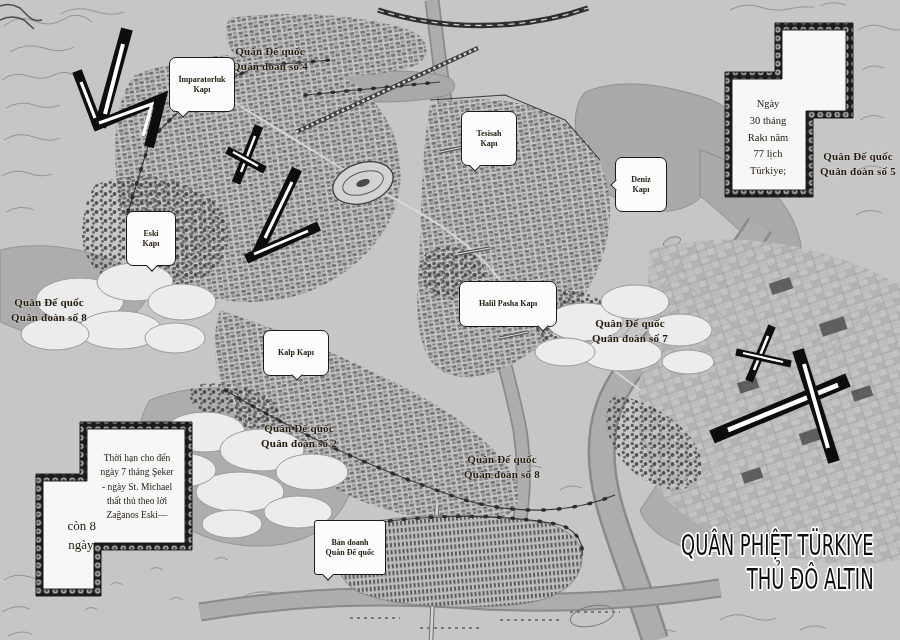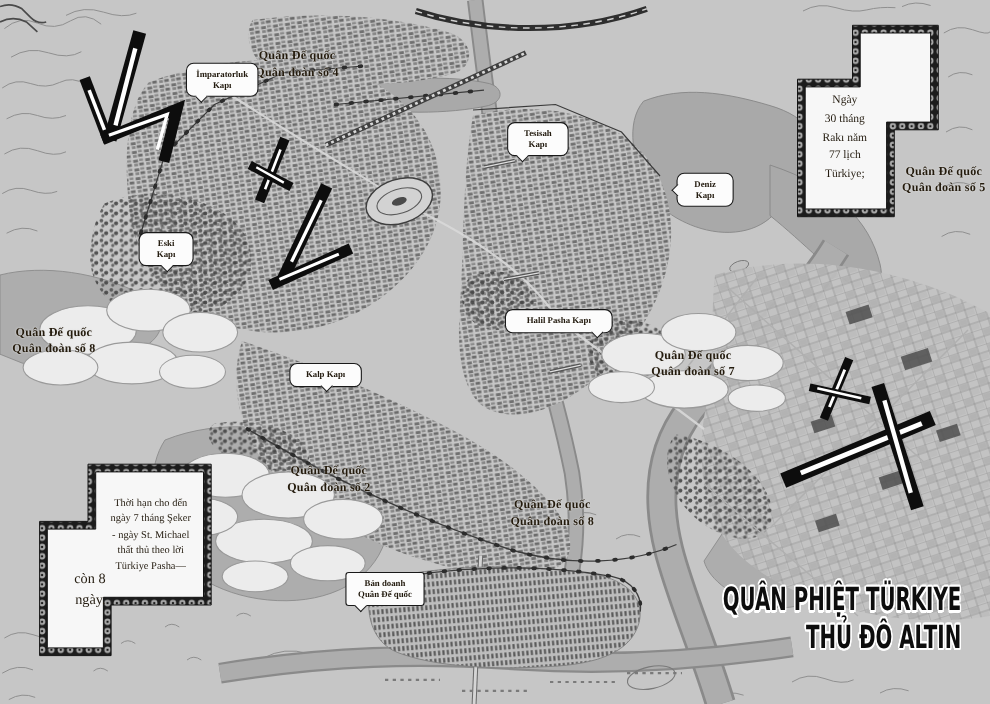--- a/index.html
+++ b/index.html
@@ -3,21 +3,21 @@
 <meta charset="utf-8">
 <style>
   html,body{margin:0;padding:0;background:#888;}
   #stage{position:relative;width:900px;height:640px;overflow:hidden;background:#c6c6c6;
          font-family:"Liberation Serif","DejaVu Serif",serif;}
   #map-art{position:absolute;left:0;top:0;z-index:0;}
 
   
   .gate{position:absolute;background:#fcfcfc;border:1.4px solid #1a1a1a;border-radius:7px;
         color:#221a0e;font:700 8px/1.2 "Liberation Serif","DejaVu Serif",serif;
-        text-align:center;padding:5px 3px;z-index:30;}
+        text-align:center;padding:17px 3px;z-index:30;}
   .gate .ln{display:block;white-space:nowrap;}
   .tail{position:absolute;width:7px;height:7px;background:#fcfcfc;transform:rotate(45deg);}
   .tail.b{bottom:-4.4px;left:50%;margin-left:-3.5px;border-right:1.4px solid #1a1a1a;border-bottom:1.4px solid #1a1a1a;}
   .tail.bl{bottom:-4.4px;left:9px;border-right:1.4px solid #1a1a1a;border-bottom:1.4px solid #1a1a1a;}
   .tail.br{bottom:-4.4px;right:9px;border-right:1.4px solid #1a1a1a;border-bottom:1.4px solid #1a1a1a;}
   .tail.l{left:-4.4px;top:50%;margin-top:-3.5px;border-left:1.4px solid #1a1a1a;border-bottom:1.4px solid #1a1a1a;}
 
   #gate-imparatorluk{left:169px;top:57px;width:58px;}
   #gate-tesisah{left:461px;top:111px;width:48px;text-align:center;}
   #gate-deniz{left:615px;top:157px;width:44px;}
@@ -38,27 +38,27 @@
   #army-2{left:229px;top:421px;}
   #army-1{left:432px;top:452px;}
   #army-3{left:262px;top:563px;width:220px;font-size:13.5px;
           text-shadow:-1px -1px 0 #e9e9e9,1px -1px 0 #e9e9e9,-1px 1px 0 #e9e9e9,1px 1px 0 #e9e9e9,0 0 3px #e9e9e9;}
 
   
   .boxtext{position:absolute;color:#241c10;font:400 9.5px/1.5 "Liberation Serif","DejaVu Serif",serif;
            text-align:center;z-index:35;}
   .boxtext .ln{display:block;white-space:nowrap;}
   #text-date-right{left:780px;top:34px;width:68px;}
-  #text-date-left{left:729px;top:84px;width:78px;font-size:10.5px;line-height:1.6;}
+  #text-date-left{left:729px;top:96px;width:78px;font-size:10.5px;line-height:1.6;}
   #text-deadline{left:90px;top:451px;width:94px;}
   #text-countdown{left:52px;top:517px;width:44px;font-size:13px;line-height:1.45;text-align:right;}
 
   
   #page-title{position:absolute;right:26px;top:528px;text-align:right;z-index:40;color:#0d0d0d;
-              font-family:"DejaVu Sans","Liberation Sans",sans-serif;font-weight:700;}
+              font-family:"DejaVu Sans","Liberation Sans",sans-serif;font-weight:400;}
   #page-title .tl{display:block;white-space:nowrap;font-size:29px;line-height:34px;
      transform:scaleX(.62);transform-origin:100% 50%;
      text-shadow:-2px 0 #fff,2px 0 #fff,0 -2px #fff,0 2px #fff,
                  -1.5px -1.5px #fff,1.5px -1.5px #fff,-1.5px 1.5px #fff,1.5px 1.5px #fff,
                  -2px -1px #fff,2px 1px #fff,-1px 2px #fff,1px -2px #fff;}
 </style>
 </head>
 <body>
 
 <div id="stage">
@@ -348,21 +348,21 @@
     <span class="ln">30 tháng</span>
     <span class="ln">Rakı năm</span>
     <span class="ln">77 lịch</span>
     <span class="ln">Türkiye;</span>
   </div>
   <div class="boxtext" id="text-deadline">
     <span class="ln">Thời hạn cho đến</span>
     <span class="ln">ngày 7 tháng Şeker</span>
     <span class="ln">- ngày St. Michael</span>
     <span class="ln">thất thủ theo lời</span>
-    <span class="ln">Türkiye Pasha—</span>
+    <span class="ln">Zağanos Eski—</span>
   </div>
   <div class="boxtext" id="text-countdown">
     <span class="ln">còn 8</span>
     <span class="ln">ngày.</span>
   </div>
 
   <div id="page-title">
     <span class="tl">QUÂN PHIỆT TÜRKIYE</span>
     <span class="tl">THỦ ĐÔ ALTIN</span>
   </div>

